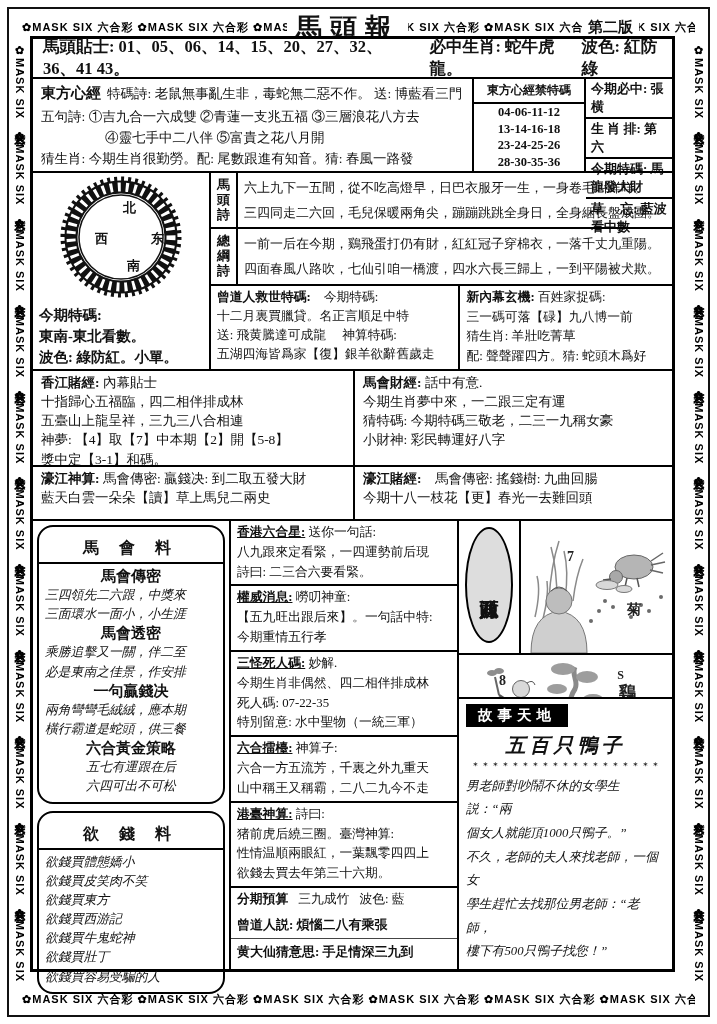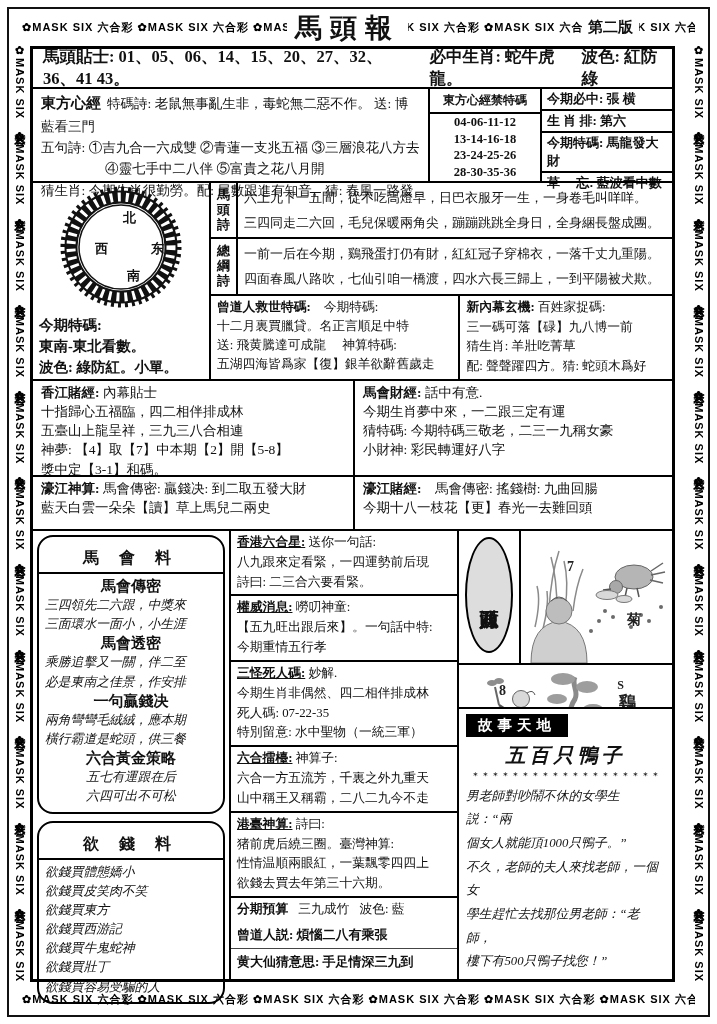--- a/index.html
+++ b/index.html
@@ -12,29 +12,29 @@
   .bstrip { position:absolute; font-family:"Liberation Sans", sans-serif; font-weight:bold; font-size:11px; letter-spacing:1px; white-space:nowrap; overflow:hidden; color:#000; }
   .bstrip.top    { top:20px; left:22px; right:22px; height:18px; }
   .bstrip.bottom { bottom:14px; left:22px; right:22px; height:18px; }
   .bstrip.left, .bstrip.right { writing-mode:vertical-rl; text-orientation:mixed; width:16px; top:44px; bottom:36px; height:auto; }
   .bstrip.left  { left:11px; }
   .bstrip.right { right:11px; }
   .masthead { position:absolute; top:10px; left:287px; background:#fff; padding:0 8px; font-size:27px; font-weight:bold; letter-spacing:8px; border-bottom:4px solid #000; font-family:"Liberation Serif", serif; }
   .edition { position:absolute; top:18px; right:78px; background:#fff; padding:0 6px; font-size:15px; font-weight:bold; }
 
   
-  .content { position:absolute; left:30px; top:46px; width:645px; height:936px; border:3px solid #000; background:#fff; display:flex; flex-direction:column; }
+  .content { position:absolute; left:30px; top:36px; width:645px; height:936px; border:3px solid #000; background:#fff; display:flex; flex-direction:column; }
 
   .r1 { height:40px; border-bottom:2px solid #000; display:flex; align-items:center; gap:14px; padding:0 10px; font-size:16.5px; font-weight:bold; }
 
   .r2 { height:92px; display:flex; }
   .r2-left { flex:1; padding:3px 8px; font-size:13.5px; line-height:1.58; }
   .r2-left .sec-title { font-weight:bold; font-size:15px; margin-right:6px; }
   .indent { padding-left:64px; }
-  .forbidden { width:244px; border-left:2px solid #000; display:flex; }
+  .forbidden { width:200px; border-left:2px solid #000; display:flex; }
   .fb-left { width:112px; border-right:2px solid #000; display:flex; flex-direction:column; }
   .fb-title { border-bottom:2px solid #000; font-weight:bold; font-size:12px; text-align:center; padding:3px 0; }
   .fb-nums { flex:1; display:flex; flex-direction:column; justify-content:space-around; }
   .fb-nums div { font-size:12.5px; font-weight:bold; text-align:center; }
   .fb-right { flex:1; display:flex; flex-direction:column; }
   .fb-right div { flex:1; border-bottom:2px solid #000; font-weight:bold; font-size:13px; padding:1px 5px; display:flex; align-items:center; }
   .fb-right div:last-child { border-bottom:none; }
 
   .r3 { height:198px; border-top:2px solid #000; display:flex; }
   .compass-col { width:178px; border-right:2px solid #000; padding:2px 6px; display:flex; flex-direction:column; }

